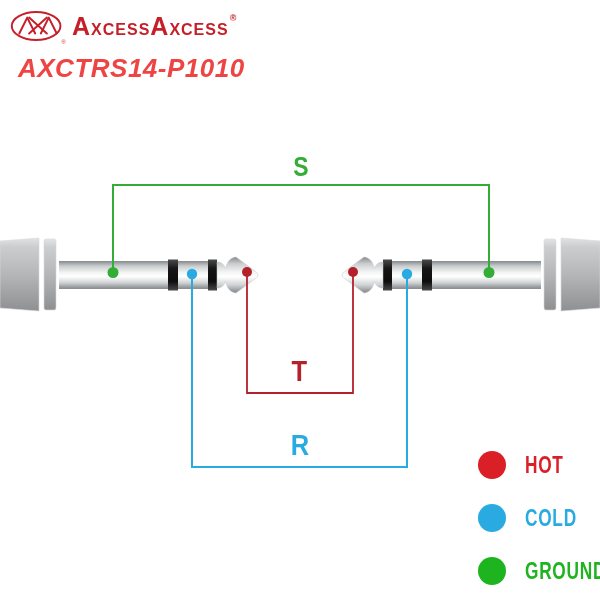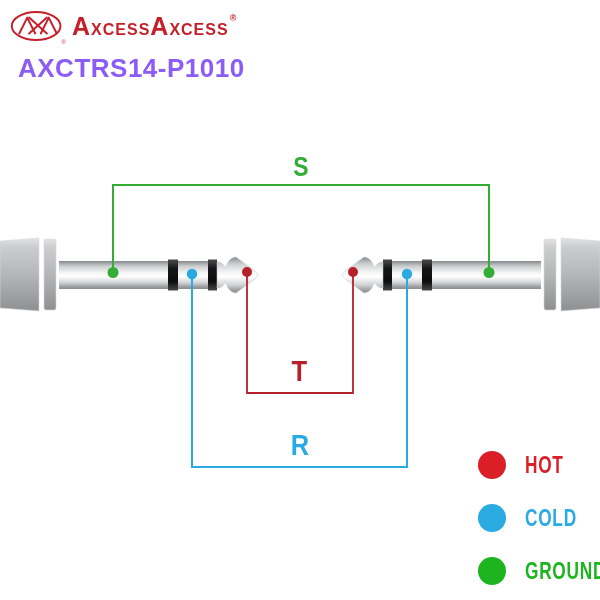--- a/index.html
+++ b/index.html
@@ -42,21 +42,21 @@
     </svg>
     <div class="wordmark" style="color: rgb(197, 32, 42);">
       <span class="big">A</span>
         <span class="small">XCESS</span>
         <span class="big">A</span>
         <span class="small">XCESS</span>
         <span class="reg">®</span>
     </div>
   </div>
 
-  <div class="product-code" style="color: #8b5cf6;">AXCTRS14-P1010</div>
+  <div class="product-code" style="color: #ef4444; font-style: italic;">AXCTRS14-P1010</div>
 
   <svg class="diagram" viewBox="0 0 600 600">
     <defs>
       <linearGradient id="metal" x1="0" y1="0" x2="0" y2="1">
         <stop offset="0" stop-color="#85898c"></stop>
         <stop offset=".18" stop-color="#c9cccd"></stop>
         <stop offset=".42" stop-color="#f4f5f5"></stop>
         <stop offset=".55" stop-color="#ffffff"></stop>
         <stop offset=".78" stop-color="#cfd2d3"></stop>
         <stop offset=".94" stop-color="#96999c"></stop>

